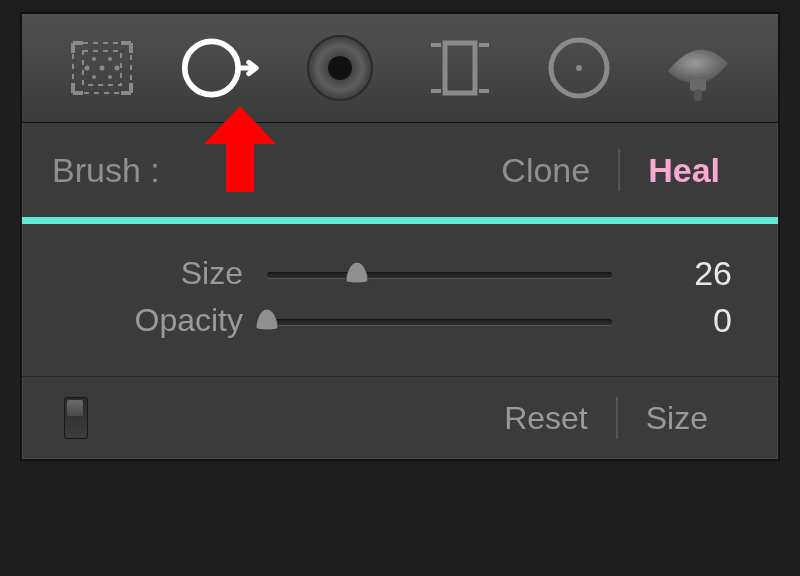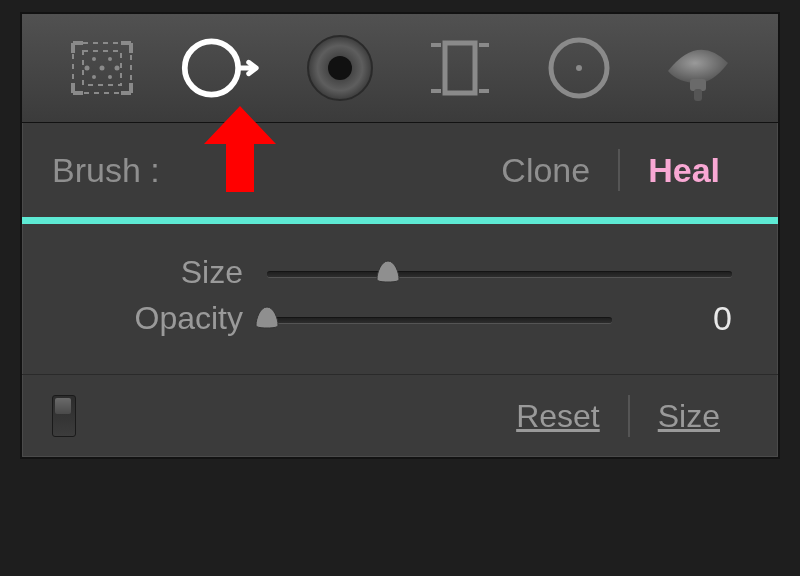--- a/index.html
+++ b/index.html
@@ -82,23 +82,22 @@
     margin-left:-13px;margin-top:-14px;
   }
   .slider-thumb svg{display:block;}
   .slider-value{
     width:120px;text-align:right;
     color:#e8e8e8;font-size:34px;
   }
   
   .footer{
     display:flex;align-items:center;
-    padding:20px 30px;
+    padding:20px 42px;
     font-size:32px;
-    text-decoration:underline;
   }
   .toggle-switch{
     width:22px;height:40px;
     background:linear-gradient(#2c2c2c,#3c3c3c);
     border:1px solid #1a1a1a;
     border-radius:3px;
     position:relative;
     cursor:pointer;
   }
   .toggle-switch::after{
@@ -210,20 +209,21 @@
     <div class="slider-row">
       <div class="slider-name">Size</div>
       <div class="slider-track-wrap">
         <div class="slider-track"></div>
         <div class="slider-thumb" id="thumb-size" style="left: 26%;">
           <svg width="26" height="24" viewBox="0 0 26 24">
               <path d="M13 2 C20 2 24 14 24 20 C24 22 21 23 13 23 C5 23 2 22 2 20 C2 14 6 2 13 2Z" fill="#8f8f8f" stroke="#333"></path>
             </svg>
         </div>
       </div>
+      <div class="slider-value">26</div>
     </div>
 
     <div class="slider-row">
       <div class="slider-name">Opacity</div>
       <div class="slider-track-wrap">
         <div class="slider-track"></div>
         <div class="slider-thumb" id="thumb-feather" style="left: 0%;">
           <svg width="26" height="24" viewBox="0 0 26 24">
               <path d="M13 2 C20 2 24 14 24 20 C24 22 21 23 13 23 C5 23 2 22 2 20 C2 14 6 2 13 2Z" fill="#8f8f8f" stroke="#333"></path>
             </svg>

